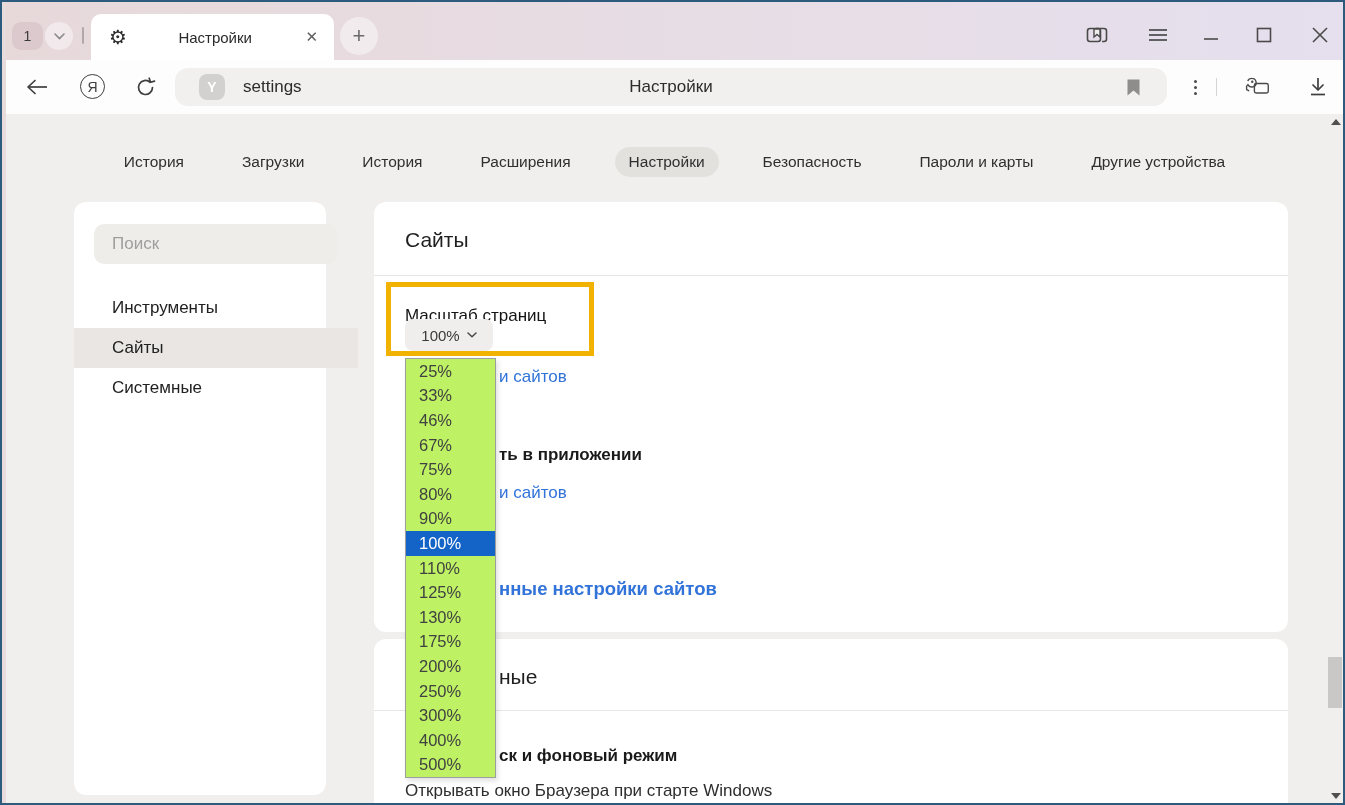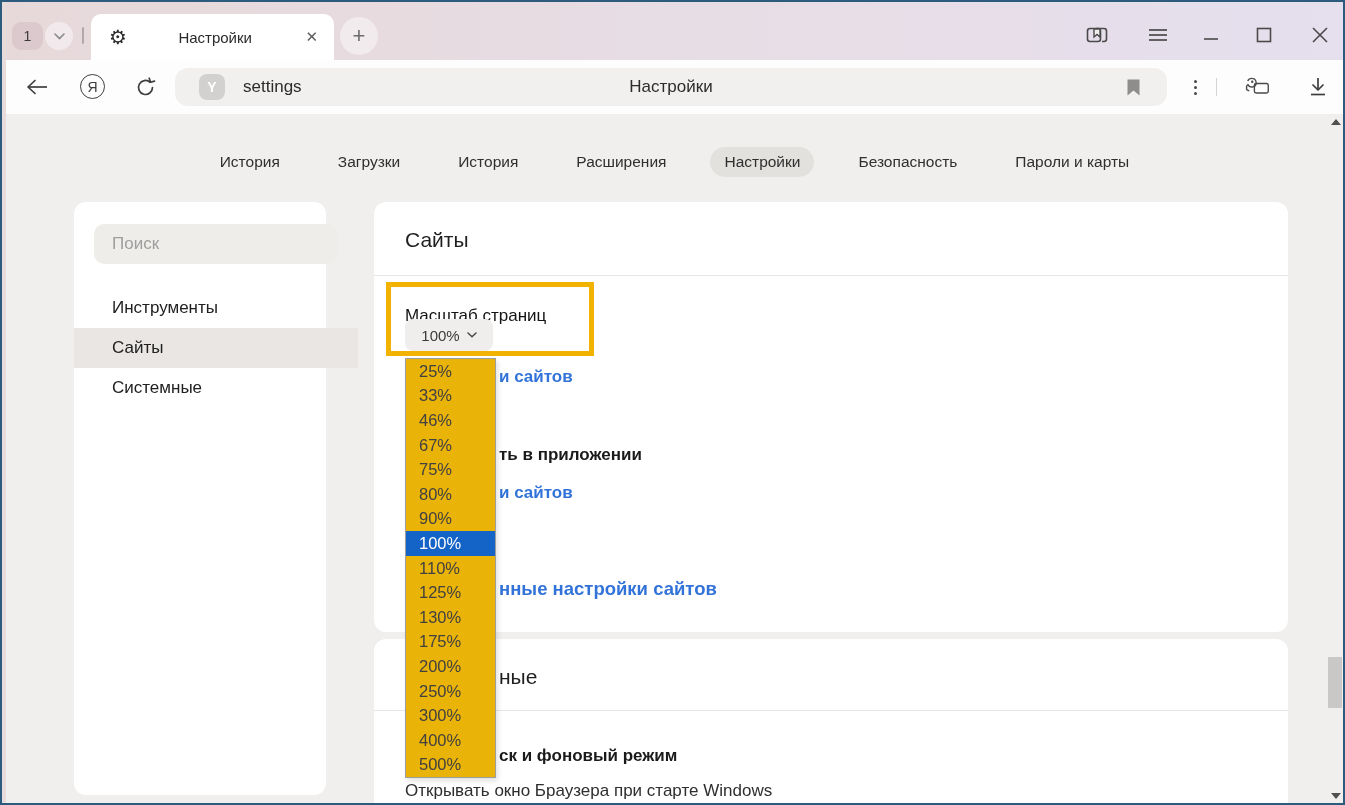--- a/index.html
+++ b/index.html
@@ -61,32 +61,32 @@
   .search-box::placeholder{color:#9e9e9e;}
   .side-list{position:absolute;left:0;top:86px;width:284px;}
   .side-item{height:40px;display:flex;align-items:center;padding-left:38px;font-size:17px;color:#212121;}
   .side-item.active{background:#e9e6e3;}
 
   .main-card1{left:372px;top:88px;width:914px;height:430px;}
   .main-card2{left:372px;top:525px;width:914px;height:170px;border-radius:12px 12px 0 0;}
   .sec-title{position:absolute;left:31px;font-size:21px;color:#1f1f1f;}
   .hdiv{position:absolute;left:0;width:914px;height:1px;background:#e8e6e4;}
   .frag{position:absolute;left:125px;white-space:nowrap;}
-  .link-frag{font-size:17px;color:var(--link-blue);font-weight:bold;}
+  .link-frag{font-size:17px;color:var(--link-blue);}
   .bold-frag{font-size:17px;font-weight:bold;color:#1a1a1a;}
   .big-link{font-size:18.5px;font-weight:bold;color:var(--link-blue);}
   .startup-text{position:absolute;left:31px;font-size:17px;color:#2e2e2e;white-space:nowrap;}
 
   .highlight-box{position:absolute;left:384px;top:168px;width:208px;height:74px;
                  border:5px solid var(--highlight-border);z-index:30;}
   .zoom-label{position:absolute;left:403px;top:192px;font-size:17px;font-weight:normal;color:#141414;z-index:31;}
   .zoom-select{position:absolute;left:403px;top:205px;width:88px;height:32px;background:#efeeec;border-radius:8px;
                display:flex;align-items:center;justify-content:center;gap:7px;font-size:15px;color:#3a3a3a;z-index:31;}
 
-  .dropdown{position:absolute;left:403px;top:244px;width:91px;background:#eab308;
+  .dropdown{position:absolute;left:403px;top:244px;width:91px;background:#bef264;
             border:1px solid #9e9e9e;box-shadow:2px 3px 5px rgba(0,0,0,0.12);z-index:40;}
   .dd-item{height:24.6px;display:flex;align-items:center;padding-left:13px;font-size:16.5px;color:#414141;}
   .dd-item.active{background:var(--selected-option-bg);color:#ffffff;}
 
   
   .scrollbar{position:absolute;right:3px;top:0;width:17px;height:693px;}
   .sb-up{position:absolute;left:4px;top:5px;width:0;height:0;
          border-left:5px solid transparent;border-right:5px solid transparent;border-bottom:6px solid #4f4f4f;}
   .sb-down{position:absolute;left:4px;bottom:8px;width:0;height:0;
          border-left:5px solid transparent;border-right:5px solid transparent;border-top:6px solid #4f4f4f;}
@@ -203,20 +203,21 @@
 
     <div class="navtabs">
 
     <div class="navtab">История</div>
         <div class="navtab">Загрузки</div>
         <div class="navtab">История</div>
         <div class="navtab">Расширения</div>
         <div class="navtab active">Настройки</div>
         <div class="navtab">Безопасность</div>
         <div class="navtab">Пароли и карты</div>
+        <div class="navtab">Другие устройства</div>
       </div>
 
     <div class="card sidebar-card">
       <input class="search-box" placeholder="Поиск" style="">
       <div class="side-list">
 
           <div class="side-item">Инструменты</div>
           <div class="side-item active">Сайты</div>
           <div class="side-item">Системные</div>
         </div>

